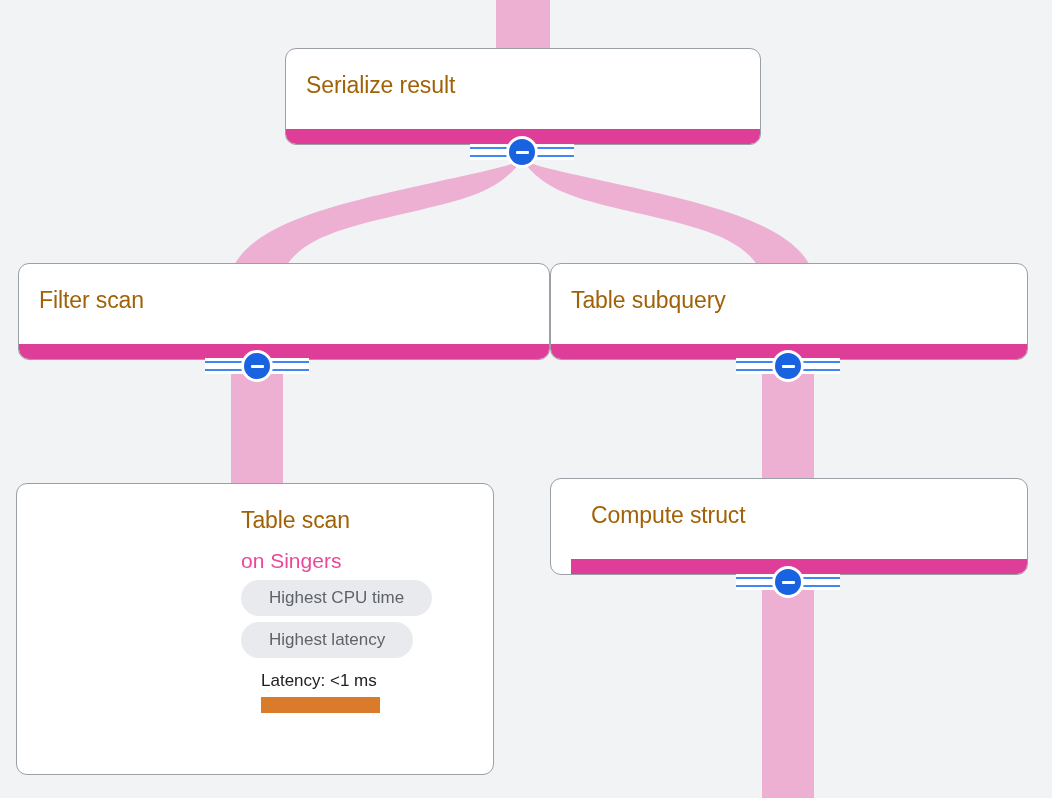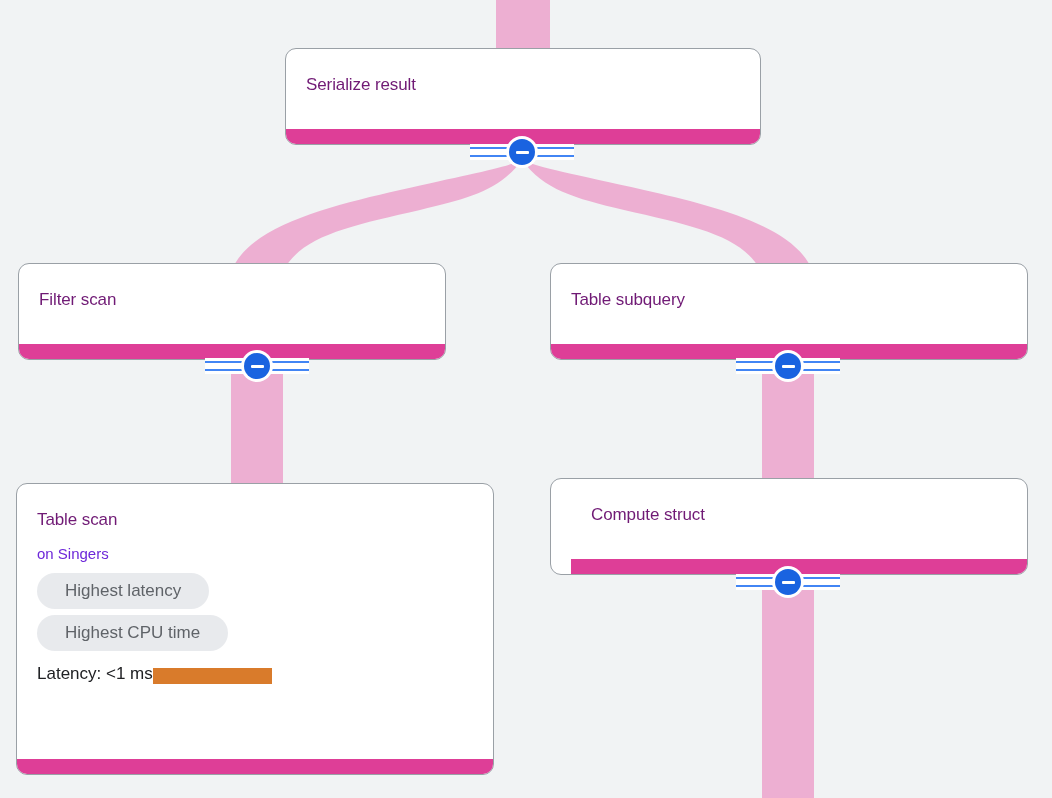--- a/index.html
+++ b/index.html
@@ -42,32 +42,32 @@
     overflow: hidden;
     display: flex;
     flex-direction: column;
   }
   .node-body {
     flex: 1 1 auto;
     padding: 22px 20px 8px 20px;
     box-sizing: border-box;
   }
   .node-title {
-    font-size: 17px;
+    font-size: 23px;
     line-height: 28px;
-    color: #701a75;
+    color: #a16207;
     font-weight: 400;
     letter-spacing: -0.1px;
     white-space: nowrap;
   }
   .node-subtitle {
-    font-size: 15px;
+    font-size: 21px;
     line-height: 22px;
-    color: #6d28d9;
-    margin-top: 9px;
+    color: #ec4899;
+    margin-top: 16px;
     white-space: nowrap;
   }
   .chips {
     margin-top: 8px;
     display: flex;
     flex-direction: column;
     align-items: flex-start;
     gap: 6px;
   }
   .chip {
@@ -79,21 +79,22 @@
     padding: 8px 28px;
     white-space: nowrap;
   }
   .metrics {
     margin-top: 12px;
     display: flex;
     flex-direction: row;
   }
   .metric {
     display: flex;
-    flex-direction: row;
+    flex-direction: column;
+    margin-left: 20px;
   }
   .metric:first-child { width: 212px; }
   .metric-label {
     font-size: 17px;
     line-height: 22px;
     color: #202124;
     white-space: nowrap;
   }
   .metric-bar-track {
     margin-top: 5px;
@@ -188,41 +189,41 @@
     <rect x="762" y="588" width="52" height="215" fill="#EDAFD2"></rect>
   </svg>
 
   <div class="node" style="left:285px; top:48px; width:476px; height:97px;">
     <div class="node-body">
       <div class="node-title">Serialize result</div>
     </div>
     <div class="node-footer"></div>
   </div>
 
-  <div class="node" style="left:18px; top:263px; width:428px; height:97px;justify-content:flex-end;">
+  <div class="node" style="left:18px; top:263px; width:532px; height:97px;justify-content:flex-end;">
     <div class="node-body">
       <div class="node-title">Filter scan</div>
     </div>
     <div class="node-footer"></div>
   </div>
 
   <div class="node" style="left:550px; top:263px; width:478px; height:97px;">
     <div class="node-body">
       <div class="node-title">Table subquery</div>
     </div>
     <div class="node-footer"></div>
   </div>
 
-  <div class="node" style="left:16px; top:483px; width:478px; height:292px;">
+  <div class="node" style="left:16px; top:483px; width:478px; height:292px;align-items:flex-end;">
     <div class="node-body">
       <div class="node-title">Table scan</div>
       <div class="node-subtitle">on Singers</div>
       <div class="chips">
+        <div class="chip">Highest CPU time</div>
         <div class="chip">Highest latency</div>
-        <div class="chip">Highest CPU time</div>
       </div>
       <div class="metrics">
         <div class="metric">
           <div class="metric-label">Latency: &lt;1 ms</div>
           <div class="metric-bar-track">
             <div class="metric-bar" style="width:119px;"></div>
           </div>
         </div>
       </div>
     </div>

